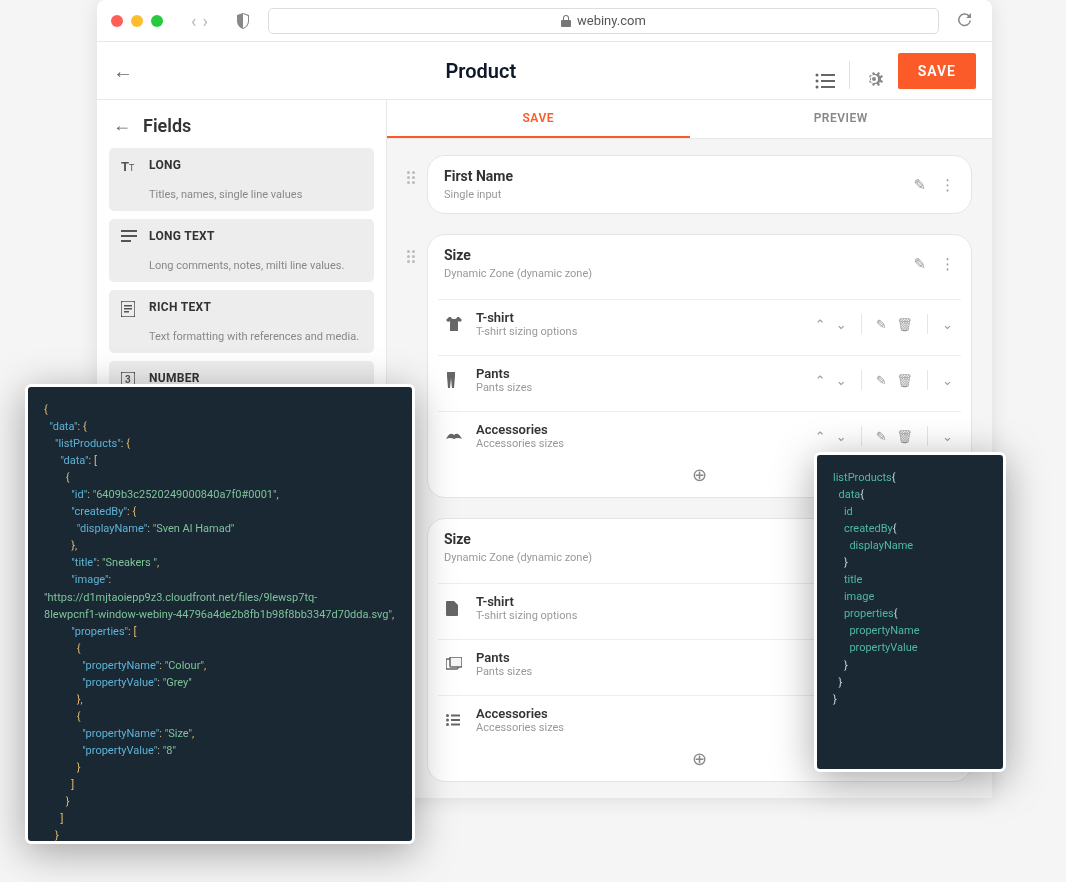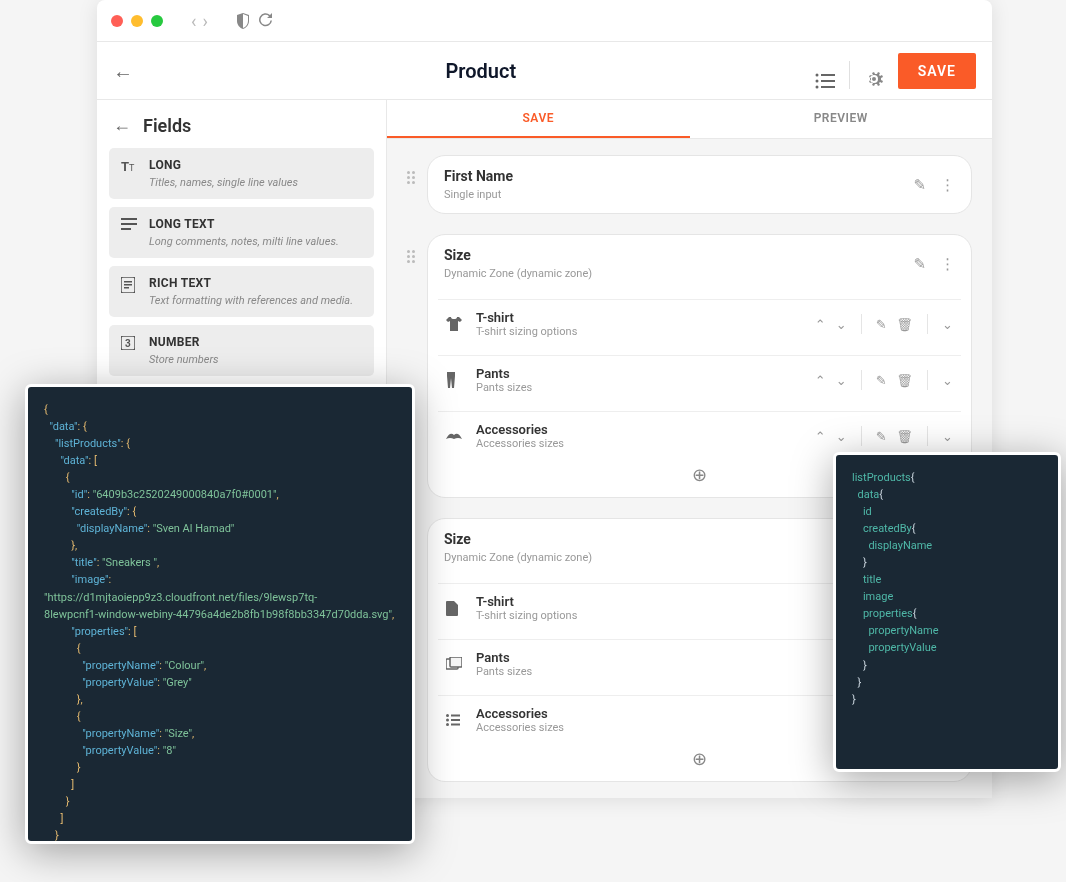--- a/index.html
+++ b/index.html
@@ -29,21 +29,21 @@
 
 .main-body { display: flex; }
 
 .sidebar { width: 290px; padding: 14px 12px; border-right: 1px solid #e8e8e8; }
 .sidebar-header { display: flex; align-items: center; gap: 12px; margin-bottom: 12px; padding-left: 4px; }
 .sidebar-back { color: #666; font-size: 18px; cursor: pointer; }
 .sidebar-title { font-size: 18px; font-weight: 600; color: #333; }
 .field-type { background: #ededed; border-radius: 5px; padding: 10px 12px; margin-bottom: 8px; display: flex; align-items: flex-start; gap: 10px; cursor: pointer; }
 .field-type-icon { color: #555; font-size: 16px; margin-top: 1px; width: 18px; text-align: center; }
 .field-type-name { font-size: 12px; font-weight: 700; color: #333; letter-spacing: 0.3px; }
-.field-type-desc { font-size: 11px; color: #888; margin-top: 4px; font-style: italic; }
+.field-type-desc { font-size: 11px; color: #888; margin-top: 16px; }
 
 .editor-area { flex: 1; }
 .tabs { display: flex; border-bottom: 1px solid #e8e8e8; }
 .tab { flex: 1; text-align: center; padding: 11px 0; font-size: 12px; font-weight: 600; color: #888; letter-spacing: 0.5px; cursor: pointer; }
 .tab.active { color: #fa5b28; border-bottom: 2px solid #fa5b28; }
 
 .canvas { padding: 16px 20px; background: #f5f5f5; display: flex; flex-direction: column; gap: 20px; }
 .field-row { display: flex; align-items: flex-start; gap: 12px; }
 .drag-handle { color: #bbb; cursor: grab; margin-top: 16px; display: flex; flex-direction: column; gap: 2px; }
 .drag-handle span { display: flex; gap: 2px; }
@@ -65,21 +65,21 @@
 .zone-item-sub { font-size: 11px; color: #999; }
 .zone-item-actions { display: flex; align-items: center; gap: 10px; }
 .zi-btn { color: #999; font-size: 13px; cursor: pointer; }
 .zi-sep { width: 1px; height: 20px; background: #e5e5e5; margin: 0 4px; }
 .add-btn-row { text-align: center; padding: 4px 0; }
 .add-btn { color: #888; font-size: 18px; cursor: pointer; display: inline-block; }
 
 
 .code-panel { position: absolute; background: #1a2834; border-radius: 6px; padding: 14px 16px; box-shadow: 0 8px 40px rgba(0,0,0,0.35); font-family: "SF Mono", Monaco, Consolas, monospace; font-size: 11px; line-height: 1.55; color: #c8d3dc; overflow: hidden; border: 3px solid #fff; }
 .code-panel-left { left: 25px; top: 384px; width: 390px; height: 460px; }
-.code-panel-right { left: 833px; top: 452px; width: 228px; height: 320px; }
+.code-panel-right { left: 814px; top: 452px; width: 192px; height: 320px; }
 .cp-line { white-space: pre; }
 .tok-key { color: #5eb3d6; }
 .tok-str { color: #7fc39a; }
 .tok-punc { color: #e0b76e; }
 .tok-gql { color: #4fb8a8; }
 
 svg { display: block; }
 </style>
 </head>
 <body>
@@ -94,20 +94,26 @@
     </div>
     <div class="nav-arrows">
       <span class="nav-arrow">‹</span>
       <span class="nav-arrow">›</span>
     </div>
     <span class="shield-ico">
       <svg width="14" height="16" viewBox="0 0 14 16">
           <path d="M7 0 L13 2 V8 C13 12 10 15 7 16 C4 15 1 12 1 8 V2 Z M7 1 V15 C10 14 12 11 12 8 V3 L7 1 Z" fill="#888"></path>
         </svg>
     </span>
+    <div class="url-bar">
+      <svg width="10" height="12" viewBox="0 0 10 12">
+          <path d="M2 5 V3 a3 3 0 0 1 6 0 V5 H9 a1 1 0 0 1 1 1 V11 a1 1 0 0 1 -1 1 H1 a1 1 0 0 1 -1 -1 V6 a1 1 0 0 1 1 -1 Z M3 5 H7 V3 a2 2 0 0 0 -4 0 Z" fill="#777"></path>
+        </svg>
+      <span>webiny.com</span>
+    </div>
     <span class="reload-ico">
       <svg width="15" height="15" viewBox="0 0 15 15">
           <path d="M12 2 A6.5 6.5 0 1 0 14 7.5 H12.5 A5 5 0 1 1 11 3.2 L9 5 H14 V0 Z" fill="#888"></path>
         </svg>
     </span>
   </div>
 
   <div class="app-header">
     <span class="back-arrow">←</span>
     <span class="page-title">Product</span>

